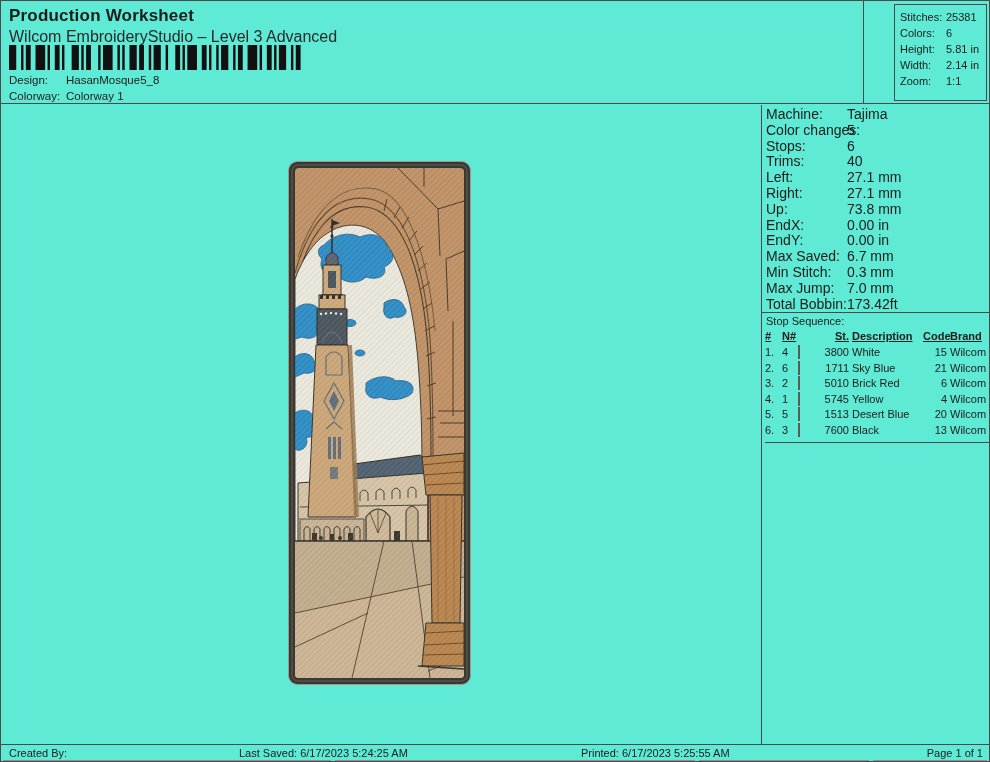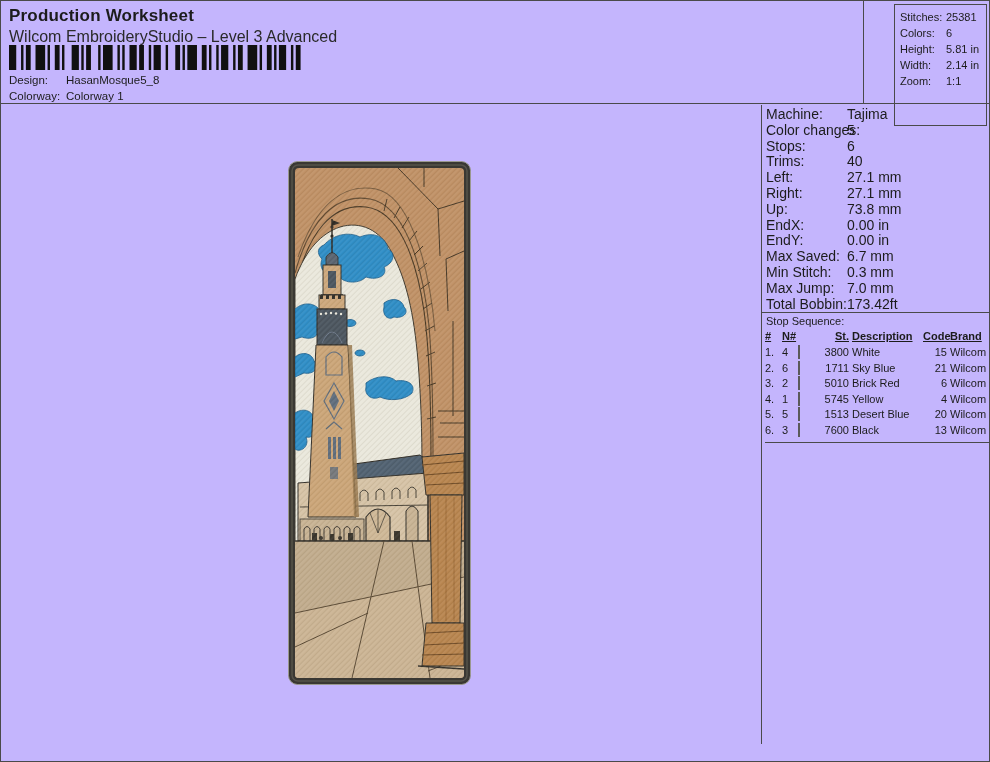--- a/index.html
+++ b/index.html
@@ -1,32 +1,32 @@
 <!DOCTYPE html>
 <html><head>
 <meta charset="utf-8">
 <style>
   * { margin:0; padding:0; box-sizing:border-box; }
   html,body { background:#ffffff; }
   body { font-family:"Liberation Sans", sans-serif; color:#1c1c1c; }
   .page {
     position:relative; width:990px; height:762px;
-    border:1px solid #4a4a4a; background:#c4b5fd; overflow:hidden;
+    border:1px solid #4a4a4a; background:#5eead4; overflow:hidden;
   }
   
   .header { position:absolute; left:0; top:0; width:988px; height:103px; border-bottom:1px solid #4a4a4a; }
   .page-title { position:absolute; left:8px; top:5px; font-size:17px; font-weight:bold; letter-spacing:0.2px; }
   .subtitle  { position:absolute; left:8px; top:27px; font-size:16px; color:#2a2a2a; }
   .barcode   { position:absolute; left:8px; top:44px; }
   .meta-row  { position:absolute; left:8px; font-size:11.5px; }
   .meta-row .mlabel { display:inline-block; width:57px; }
   .row-design   { top:73px; }
   .row-colorway { top:89px; }
   .header-divider { position:absolute; left:862px; top:0; height:103px; width:0; border-left:1px solid #4a4a4a; }
-  .stats-box { position:absolute; left:893px; top:3px; width:93px; height:122px; border:1px solid #4a4a4a; padding:4px 0 0 5px; }
+  .stats-box { position:absolute; left:893px; top:3px; width:93px; height:97px; border:1px solid #4a4a4a; padding:4px 0 0 5px; }
   .stats-row { font-size:11px; line-height:16px; white-space:nowrap; }
   .stats-row .lbl { display:inline-block; width:46px; }
   
   .design-area { position:absolute; left:1px; top:104px; width:759px; height:639px; }
   .patch-svg { position:absolute; left:286px; top:56px; }
   
   .right-panel { position:absolute; left:760px; top:104px; width:228px; height:639px; border-left:1px solid #4a4a4a; }
   .machine-rows { padding:2px 0 0 4px; }
   .info-row { font-size:14px; line-height:15.8px; white-space:nowrap; }
   .info-row .lbl { display:inline-block; width:81px; }
@@ -381,14 +381,24 @@
         <span class="c-sw"><span class="swatch" style="background-color: rgb(28, 28, 28);"></span></span>
         <span class="c-st">7600</span>
         <span class="c-desc">Black</span>
         <span class="c-code">13</span>
         <span class="c-brand">Wilcom</span>
       </div>
       <div class="table-end"></div>
     </div>
   </div>
 
+  <div class="footer">
+    <div class="fcell fc1"></div>
+    <div class="fcell fc2"></div>
+    <div class="fcell fc3"></div>
+    <div class="fcell fc4"></div>
+    <div class="ftext ft1">Created By:</div>
+    <div class="ftext ft2">Last Saved: 6/17/2023 5:24:25 AM</div>
+    <div class="ftext ft3">Printed: 6/17/2023 5:25:55 AM</div>
+    <div class="ftext ft4">Page 1 of 1</div>
+  </div>
 
 </div>
 
 </body></html>

